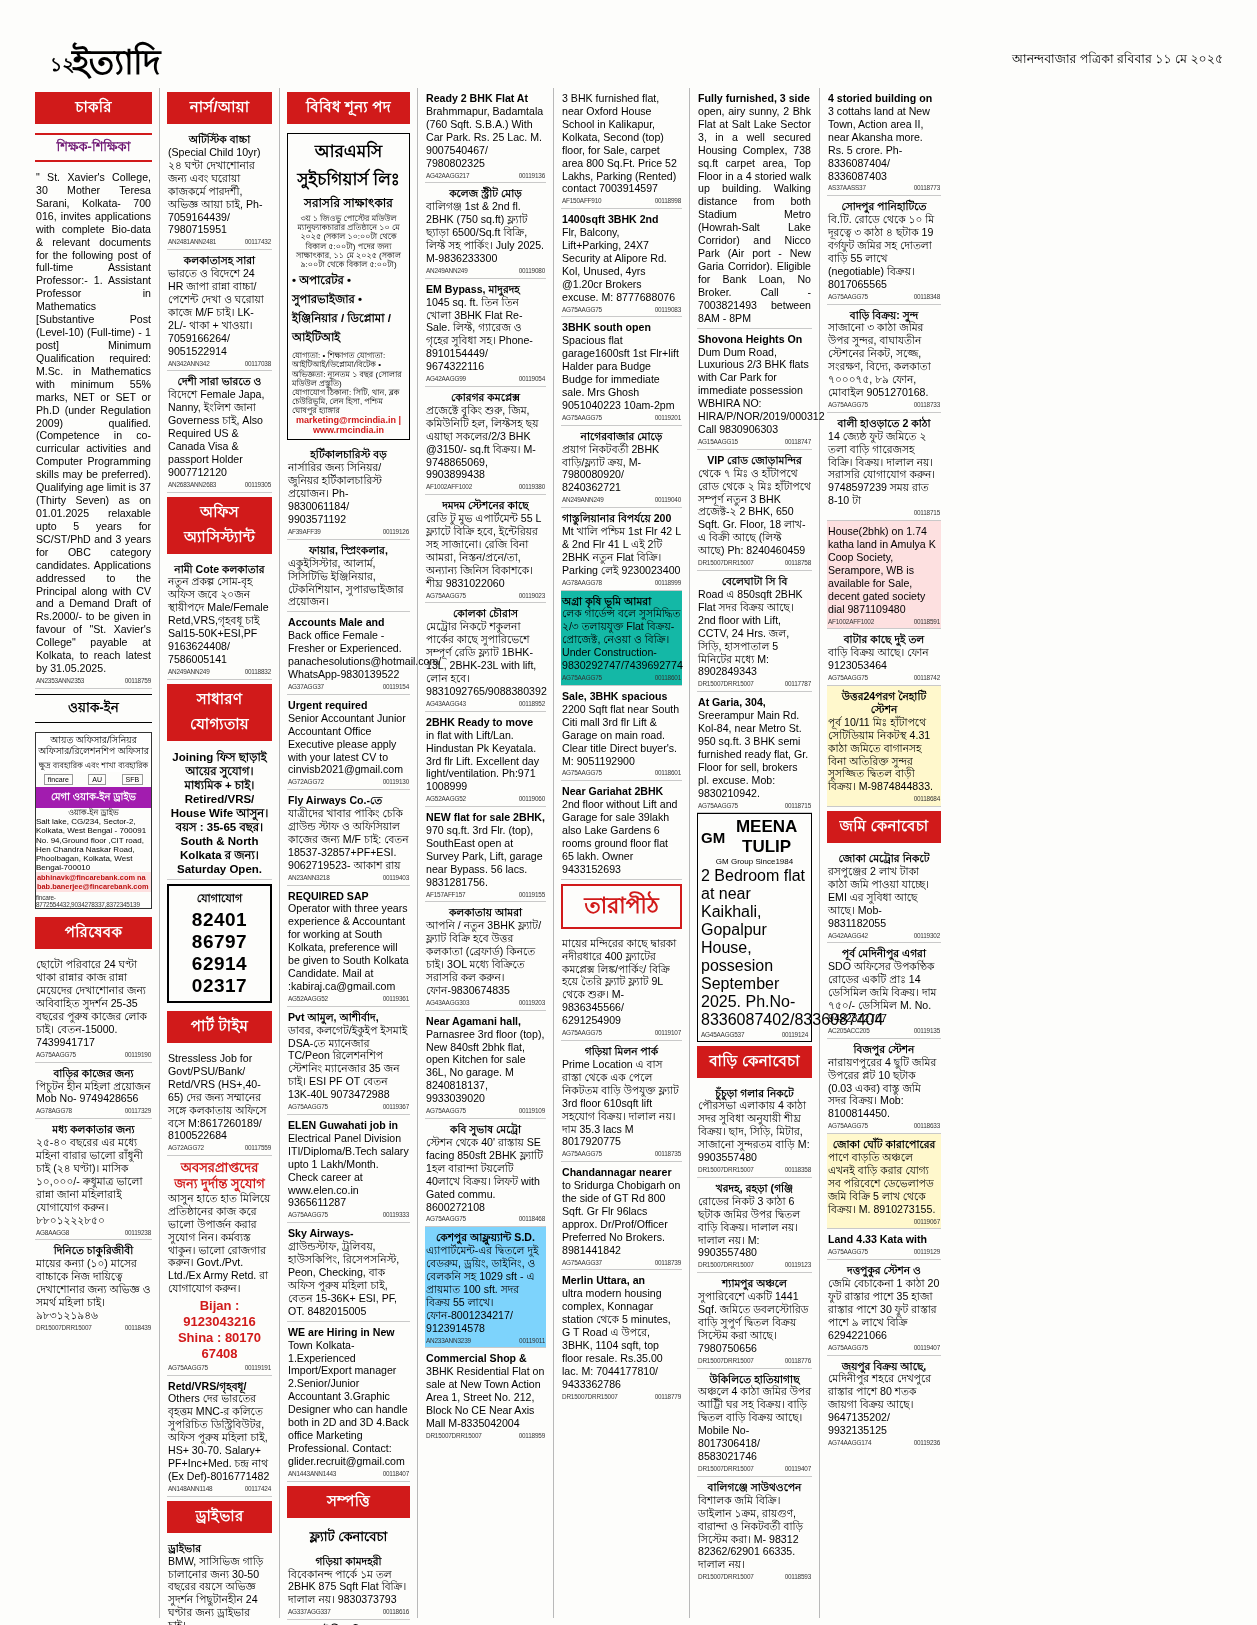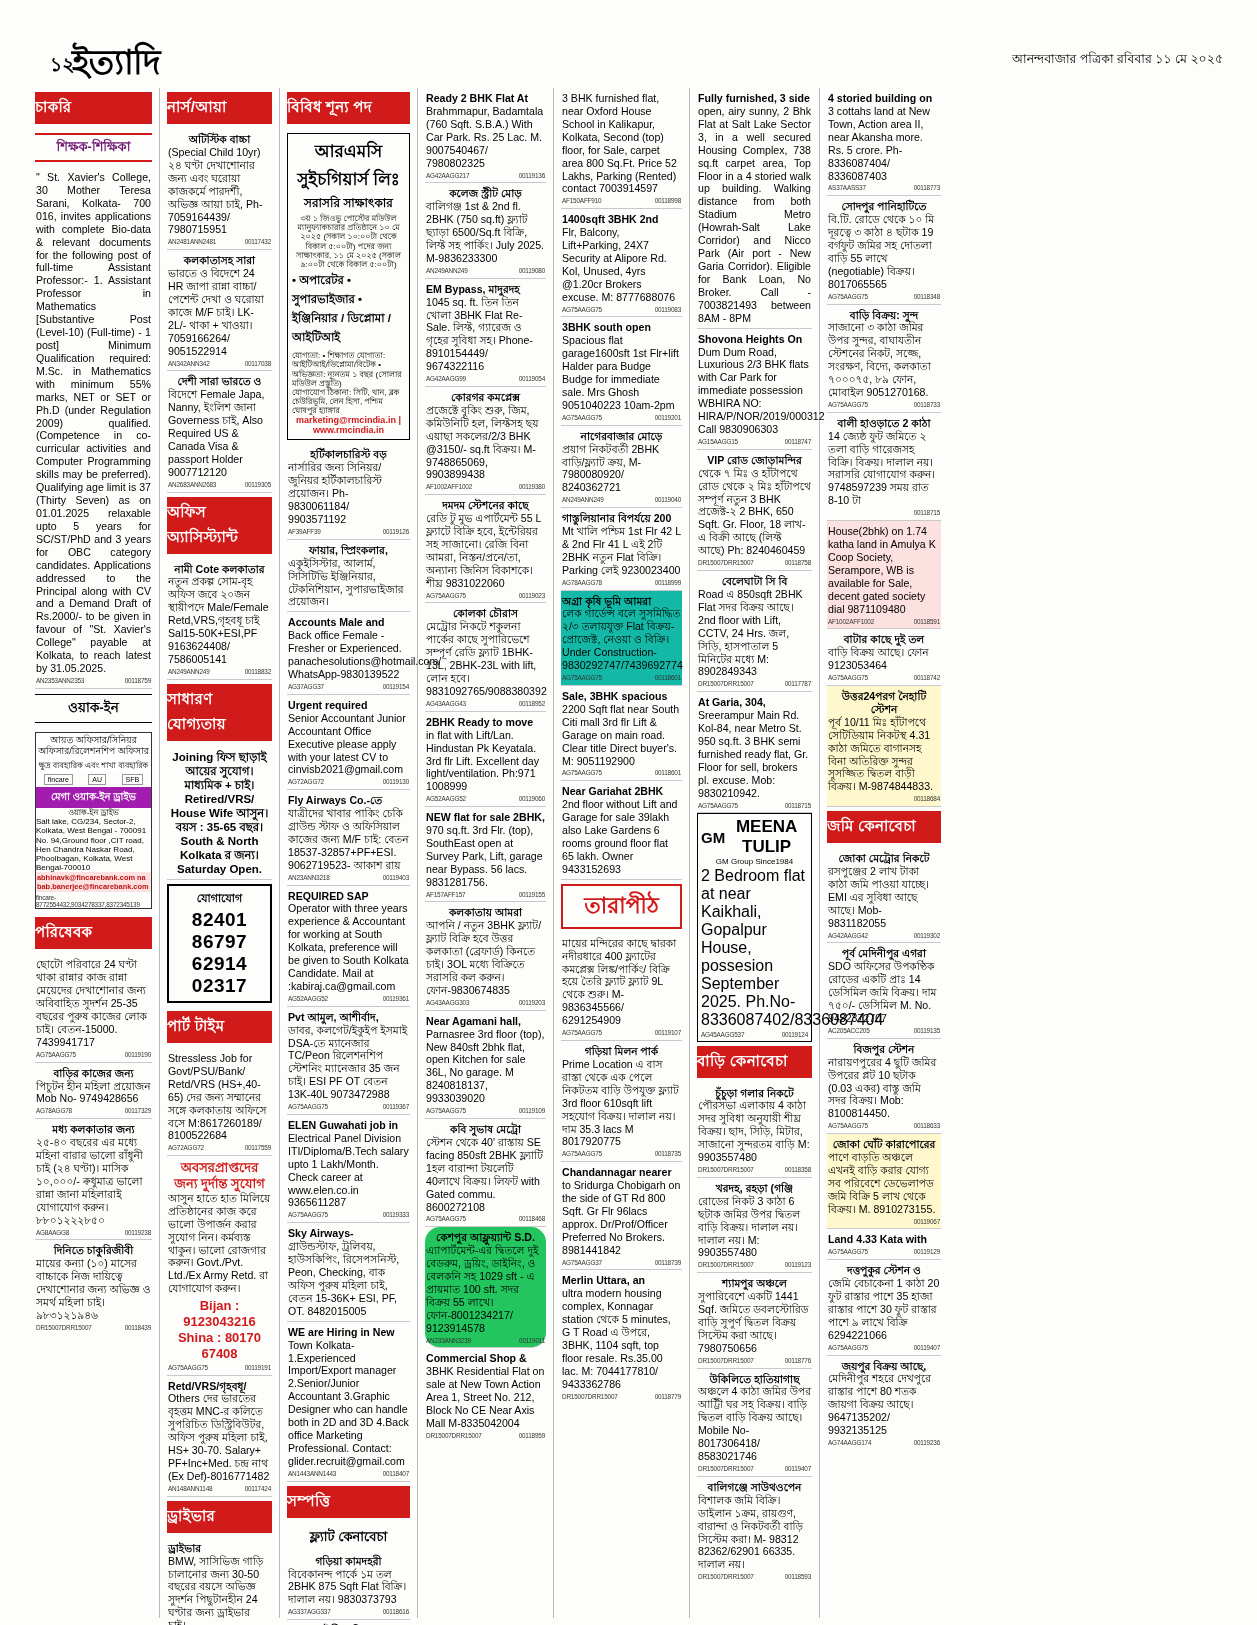--- a/index.html
+++ b/index.html
@@ -33,21 +33,21 @@
   .c1 { width:132px; }
   .c2 { width:120px; }
   .c3 { width:138px; }
   .c4 { width:136px; }
   .c5 { width:136px; }
   .c6 { width:130px; }
   .c7 { width:128px; }
 
   
   .cathead {
-    background:#d11a1a; color:#fff; text-align:left;
+    background:#d11a1a; color:#fff; text-align:center;
     font-weight:bold; font-size:15px; padding:3px 0 4px;
     margin:4px 0 5px;
     letter-spacing:0.3px;
   }
   .subhead {
     text-align:center; font-weight:bold; font-size:13px;
     border-top:2px solid #d11a1a; border-bottom:2px solid #d11a1a;
     padding:2px 0; margin:4px 0 5px; color:#701a75;
   }
   .blkhead {
@@ -62,21 +62,21 @@
     border-bottom:1px solid #c9c9c9;
     padding:4px 1px 3px 1px;
     font-size:10.6px;
     line-height:1.22;
   }
   .ad:last-child { border-bottom:none; }
   .ad .t { font-weight:bold; }
   .ref { font-size:6.4px; color:#333; margin-top:2px; display:flex; justify-content:space-between; letter-spacing:-0.2px; }
   .hl-pink { background:#fde0e0; }
   .hl-yellow { background:#fff8cc; }
-  .hl-green { background:#22c55e;border-radius:15px; }
+  .hl-green { background:#7dd3fc; }
   .hl-orange { background:#14b8a6; }
   .center { text-align:center; }
   .bold { font-weight:bold; }
   .lg { font-size:13px; font-weight:bold; }
   .xl { font-size:17px; font-weight:bold; }
   .red { color:#d11a1a; }
   .small { font-size:9.2px; line-height:1.2; }
   .tiny { font-size:8px; line-height:1.15; }
   .just { text-align:justify; }
 

